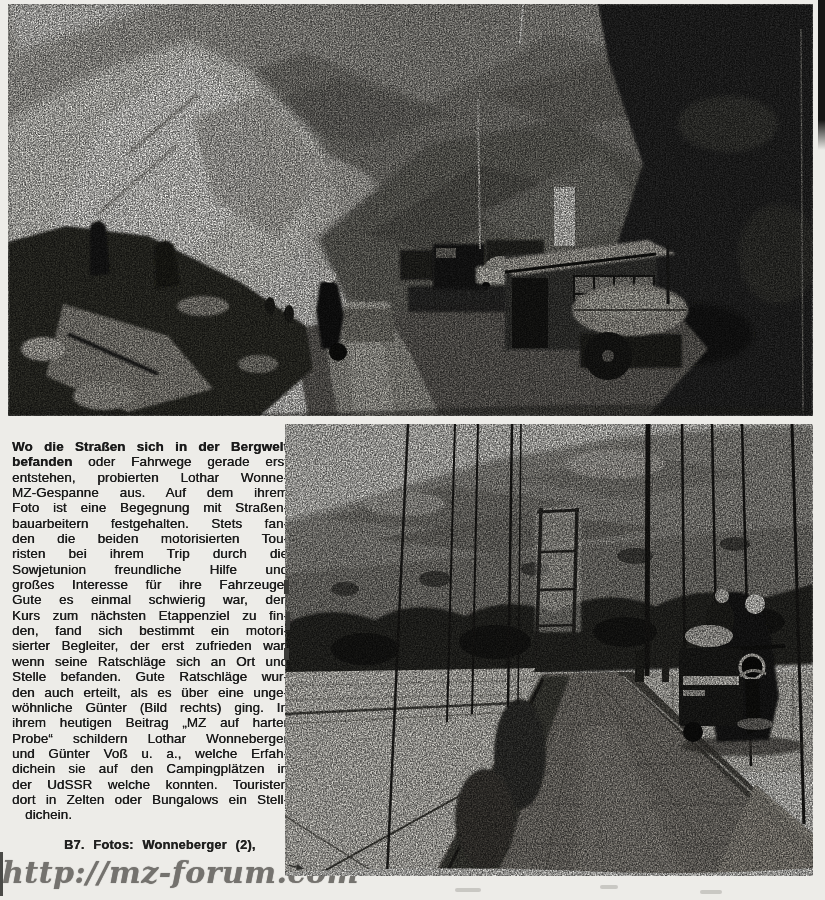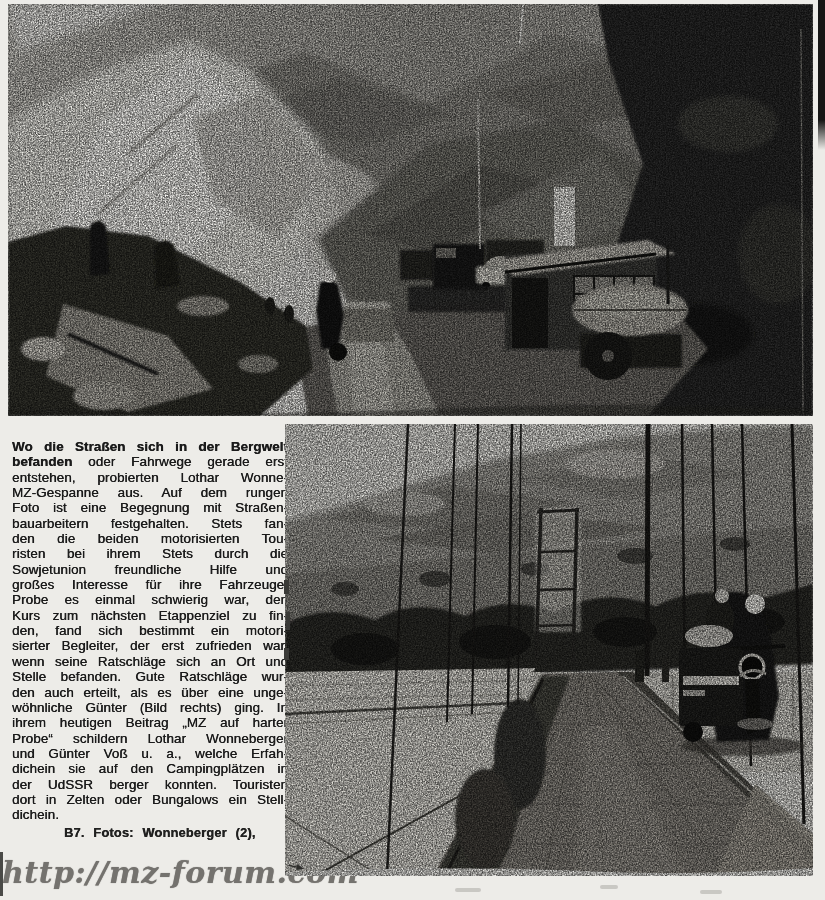--- a/index.html
+++ b/index.html
@@ -19,23 +19,23 @@
     position:absolute; left:12px; top:439px; width:276px;
     color:#1b1b1b; font-size:13.4px; letter-spacing:.1px;
     text-shadow:.35px 0 0 currentColor;
   }
   .tline {
     height:15.35px; line-height:15.35px;
     text-align:justify; text-align-last:justify;
     white-space:nowrap; overflow:visible;
   }
   .tline b { font-weight:700; }
-  .tlast { text-align-last:left; }
+  .tlast { text-align-last:left;margin-left:13px; }
   #credit {
-    margin-top:2px; padding-left:52px; font-size:12.8px; font-weight:700;
+    margin-top:14px; padding-left:52px; font-size:12.8px; font-weight:700;
     word-spacing:5px; letter-spacing:.2px; color:#212120;
   }
   
   #watermark {
     position:absolute; left:2px; top:855px;
     font-family:"DejaVu Serif", serif; font-style:italic; font-weight:700;
     font-size:30px; letter-spacing:.5px; color:#74726e;
     text-shadow:0 0 1px #8d8b87;
   }
   
@@ -181,40 +181,40 @@
       <rect width="805" height="412" fill="#0d0d0c" filter="url(#A_nb)" opacity=".5"></rect>
       <rect width="805" height="412" fill="#f4f3ee" filter="url(#A_nw)" opacity=".45"></rect>
     </svg>
   </figure>
 
   <div id="article">
     <div>
         <div class="tline"><b>Wo die Straßen sich in der Bergwelt</b></div>
         <div class="tline"><b>befanden</b> oder Fahrwege gerade erst</div>
         <div class="tline">entstehen, probierten Lothar Wonne-</div>
-        <div class="tline">MZ-Gespanne aus. Auf dem rungen</div>
+        <div class="tline">MZ-Gespanne aus. Auf dem ihrem</div>
         <div class="tline">Foto ist eine Begegnung mit Straßen-</div>
         <div class="tline">bauarbeitern festgehalten. Stets fan-</div>
         <div class="tline">den die beiden motorisierten Tou-</div>
-        <div class="tline">risten bei ihrem Stets durch die</div>
+        <div class="tline">risten bei ihrem Trip durch die</div>
         <div class="tline">Sowjetunion freundliche Hilfe und</div>
         <div class="tline">großes Interesse für ihre Fahrzeuge.</div>
-        <div class="tline">Probe es einmal schwierig war, den</div>
+        <div class="tline">Gute es einmal schwierig war, den</div>
         <div class="tline">Kurs zum nächsten Etappenziel zu fin-</div>
         <div class="tline">den, fand sich bestimmt ein motori-</div>
         <div class="tline">sierter Begleiter, der erst zufrieden war,</div>
         <div class="tline">wenn seine Ratschläge sich an Ort und</div>
         <div class="tline">Stelle befanden. Gute Ratschläge wur-</div>
         <div class="tline">den auch erteilt, als es über eine unge-</div>
         <div class="tline">wöhnliche Günter (Bild rechts) ging. In</div>
         <div class="tline">ihrem heutigen Beitrag „MZ auf harter</div>
         <div class="tline">Probe“ schildern Lothar Wonneberger</div>
         <div class="tline">und Günter Voß u. a., welche Erfah-</div>
         <div class="tline">dichein sie auf den Campingplätzen in</div>
-        <div class="tline">der UdSSR berger konnten. Touristen</div>
+        <div class="tline">der UdSSR welche konnten. Touristen</div>
         <div class="tline">dort in Zelten oder Bungalows ein Stell-</div>
         <div class="tline tlast">dichein.</div>
       </div>
     <div id="credit">B7. Fotos: Wonneberger (2),</div>
   </div>
 
   <div id="watermark">http://mz-forum.com</div>
 
   <figure class="photo" id="photo-bridge">
     <svg viewBox="0 0 528 452" preserveAspectRatio="none">

